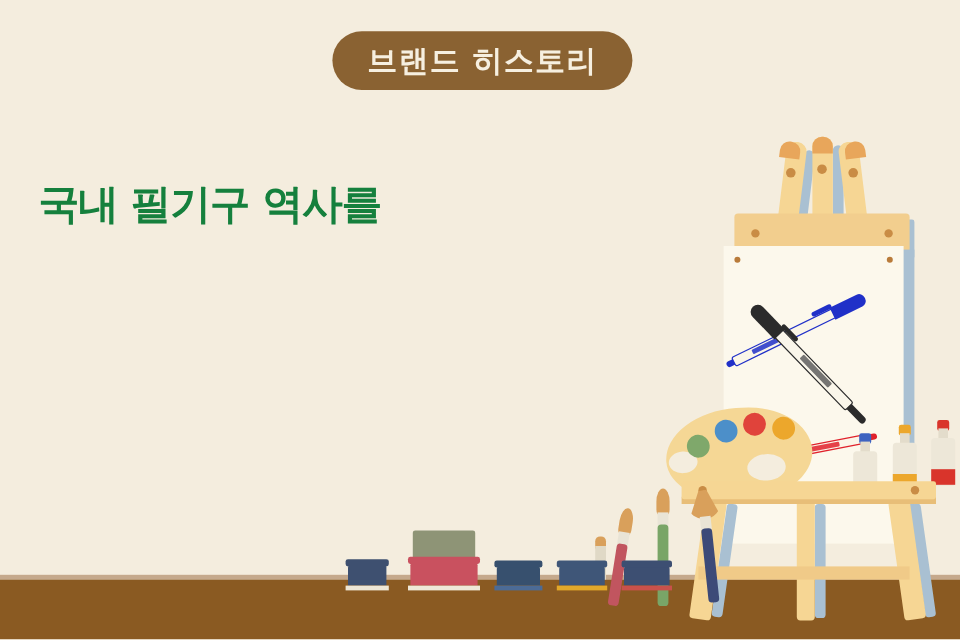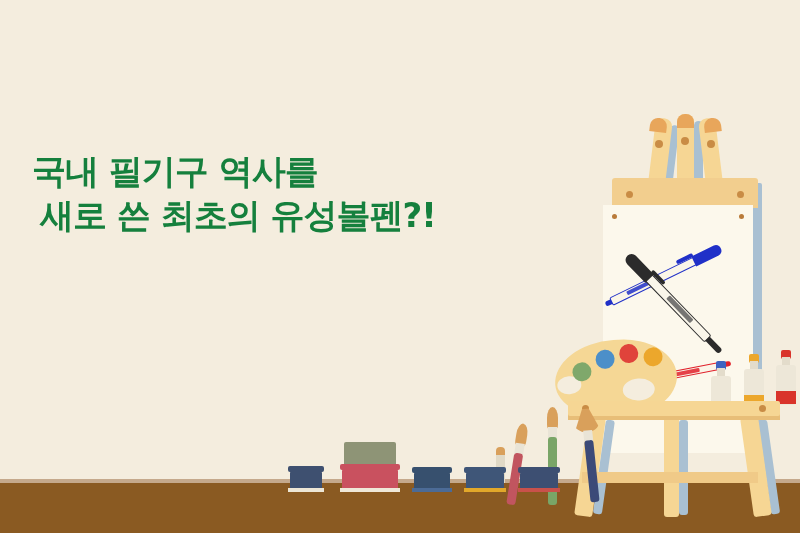--- a/index.html
+++ b/index.html
@@ -268,24 +268,26 @@
   .pb5 .base{ width:42px; background:#C9514B; }
 </style>
 </head>
 <body>
 
 <div class="stage">
 
   <div class="floor-strip"></div>
   <div class="floor"></div>
 
+  <div class="badge">
+    <span class="badge-label">브랜드 히스토리</span>
+  </div>
 
   <div class="headline">
     <div class="headline-line l1">국내 필기구 역사를</div>
-    <div class="headline-line l2">새로 쓴 최초의 유성볼펜?!</div>
   </div>
 
   <div class="easel">
 
     <div class="leg-shadow a"></div>
     <div class="leg-shadow b"></div>
     <div class="leg-top a"></div>
     <div class="leg-top b"></div>
     <div class="leg-top c"></div>
     <div class="leg-cap a"></div>

